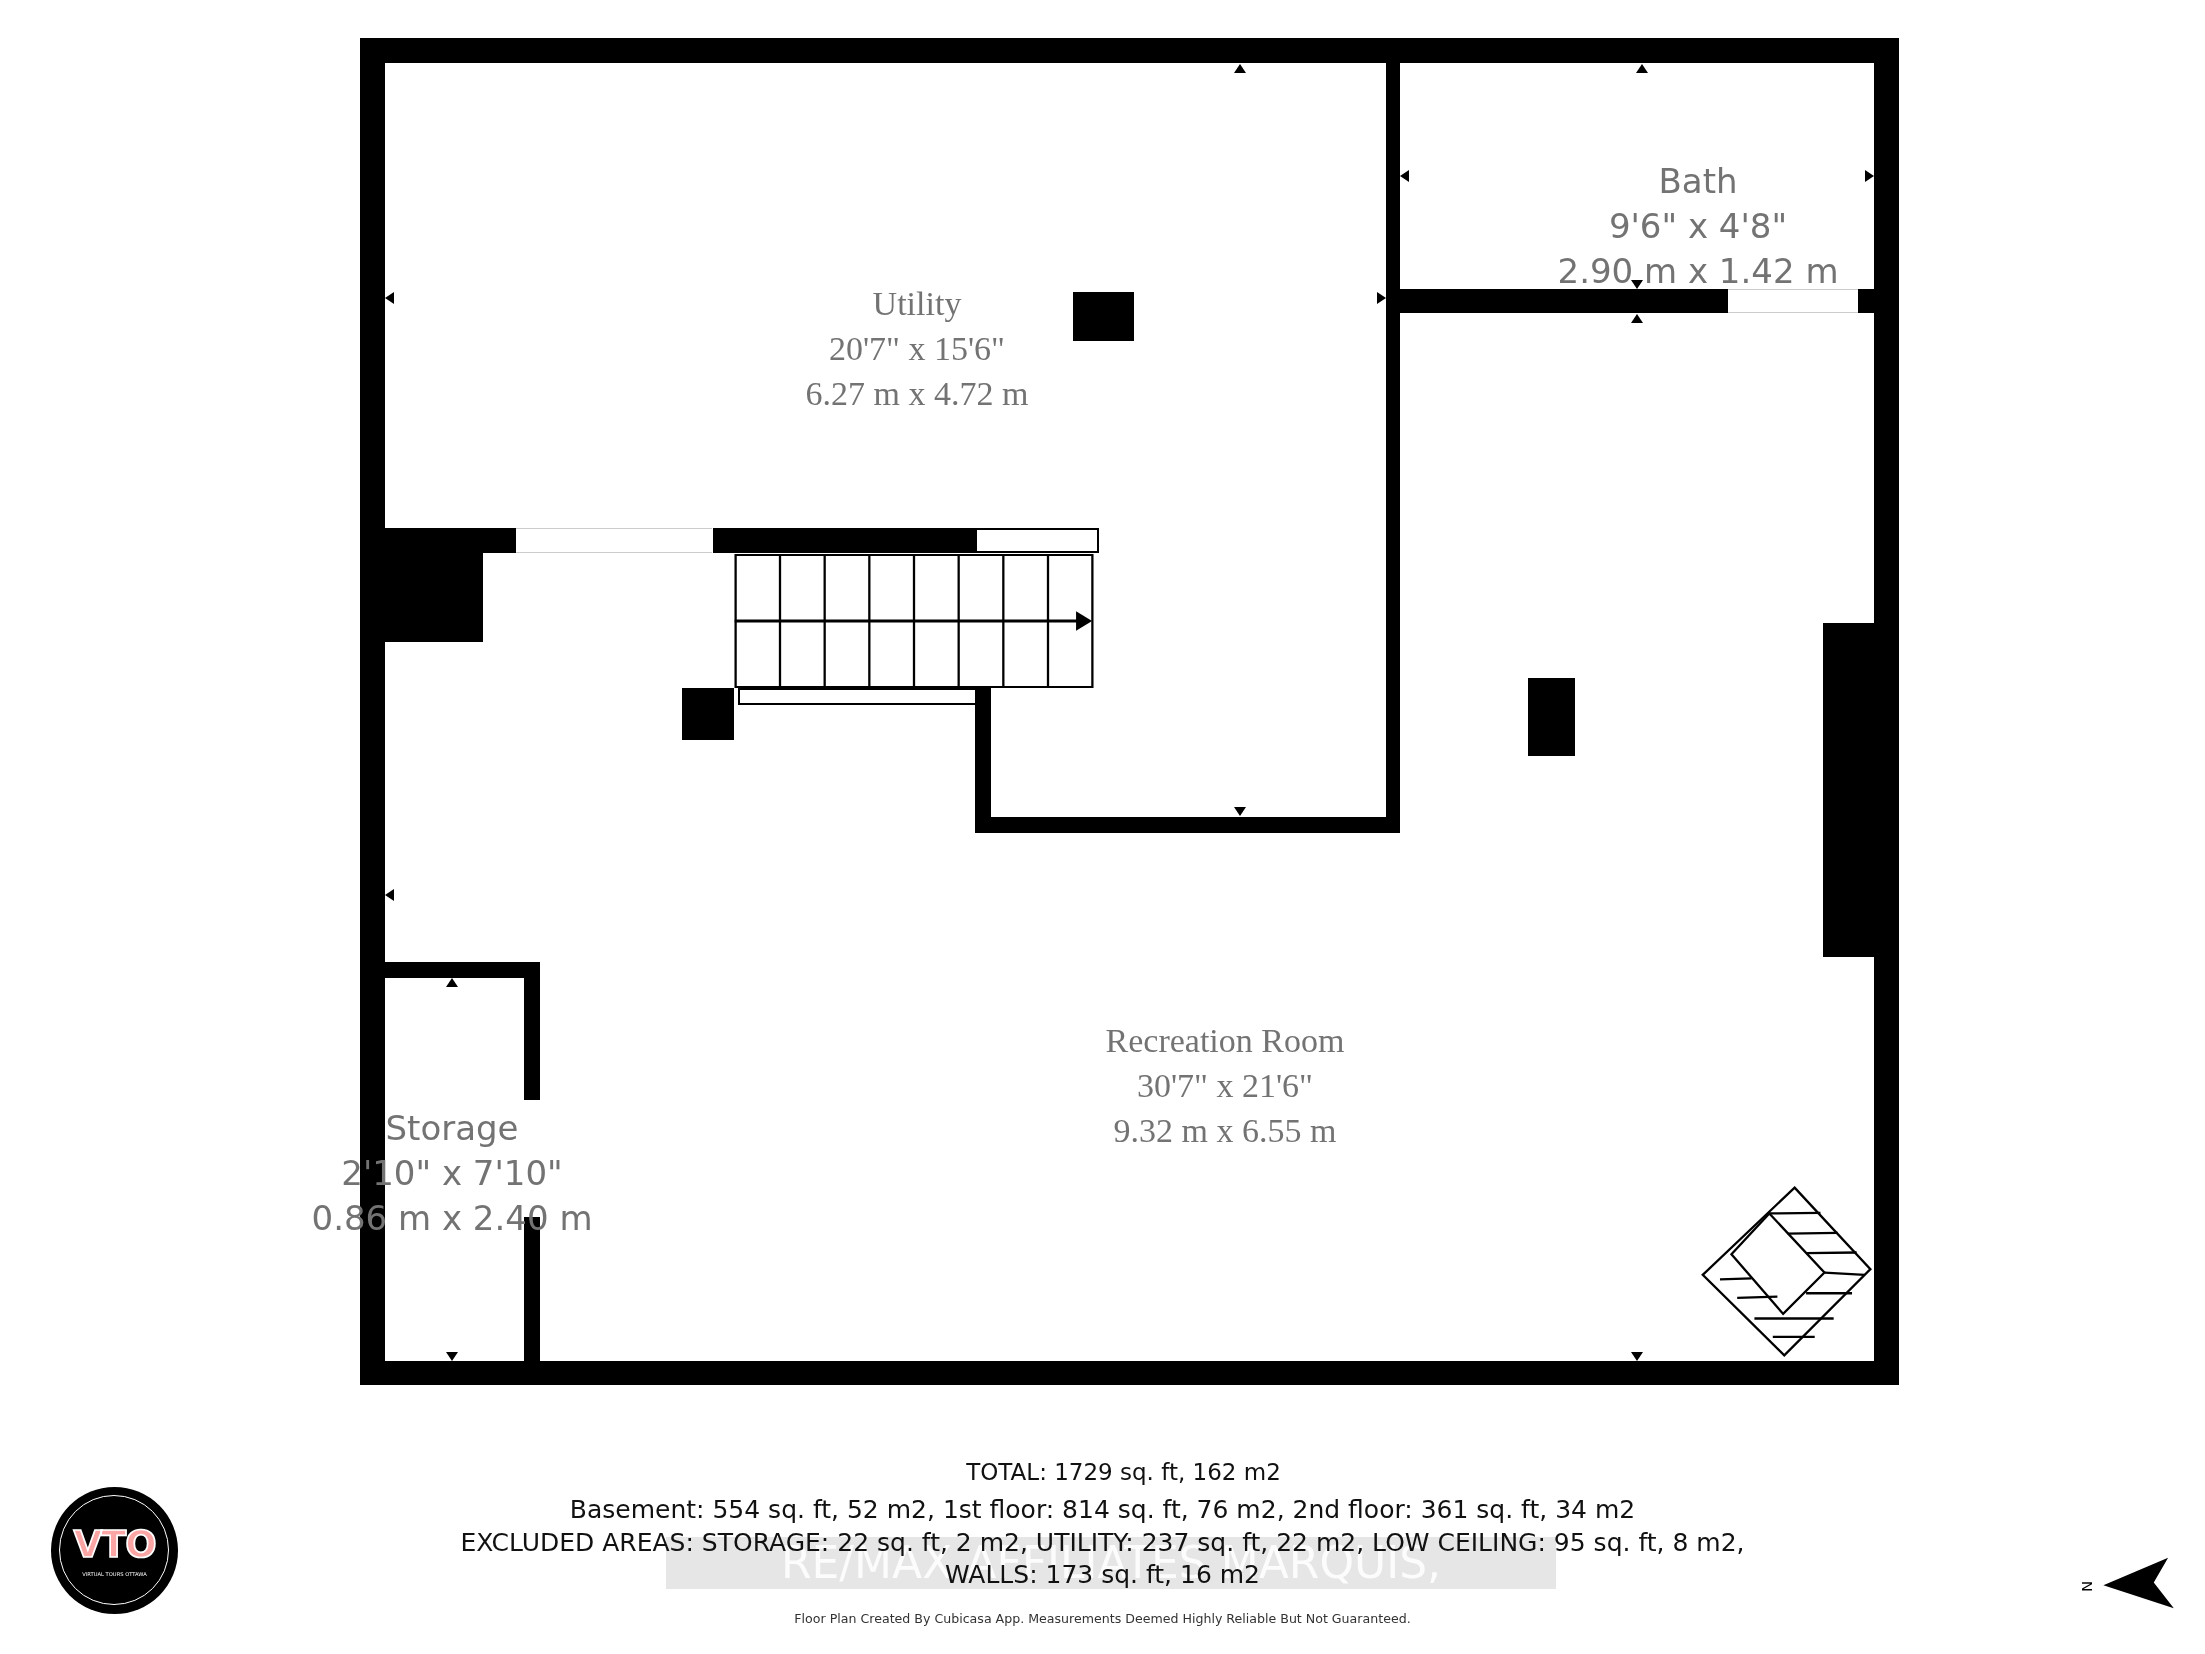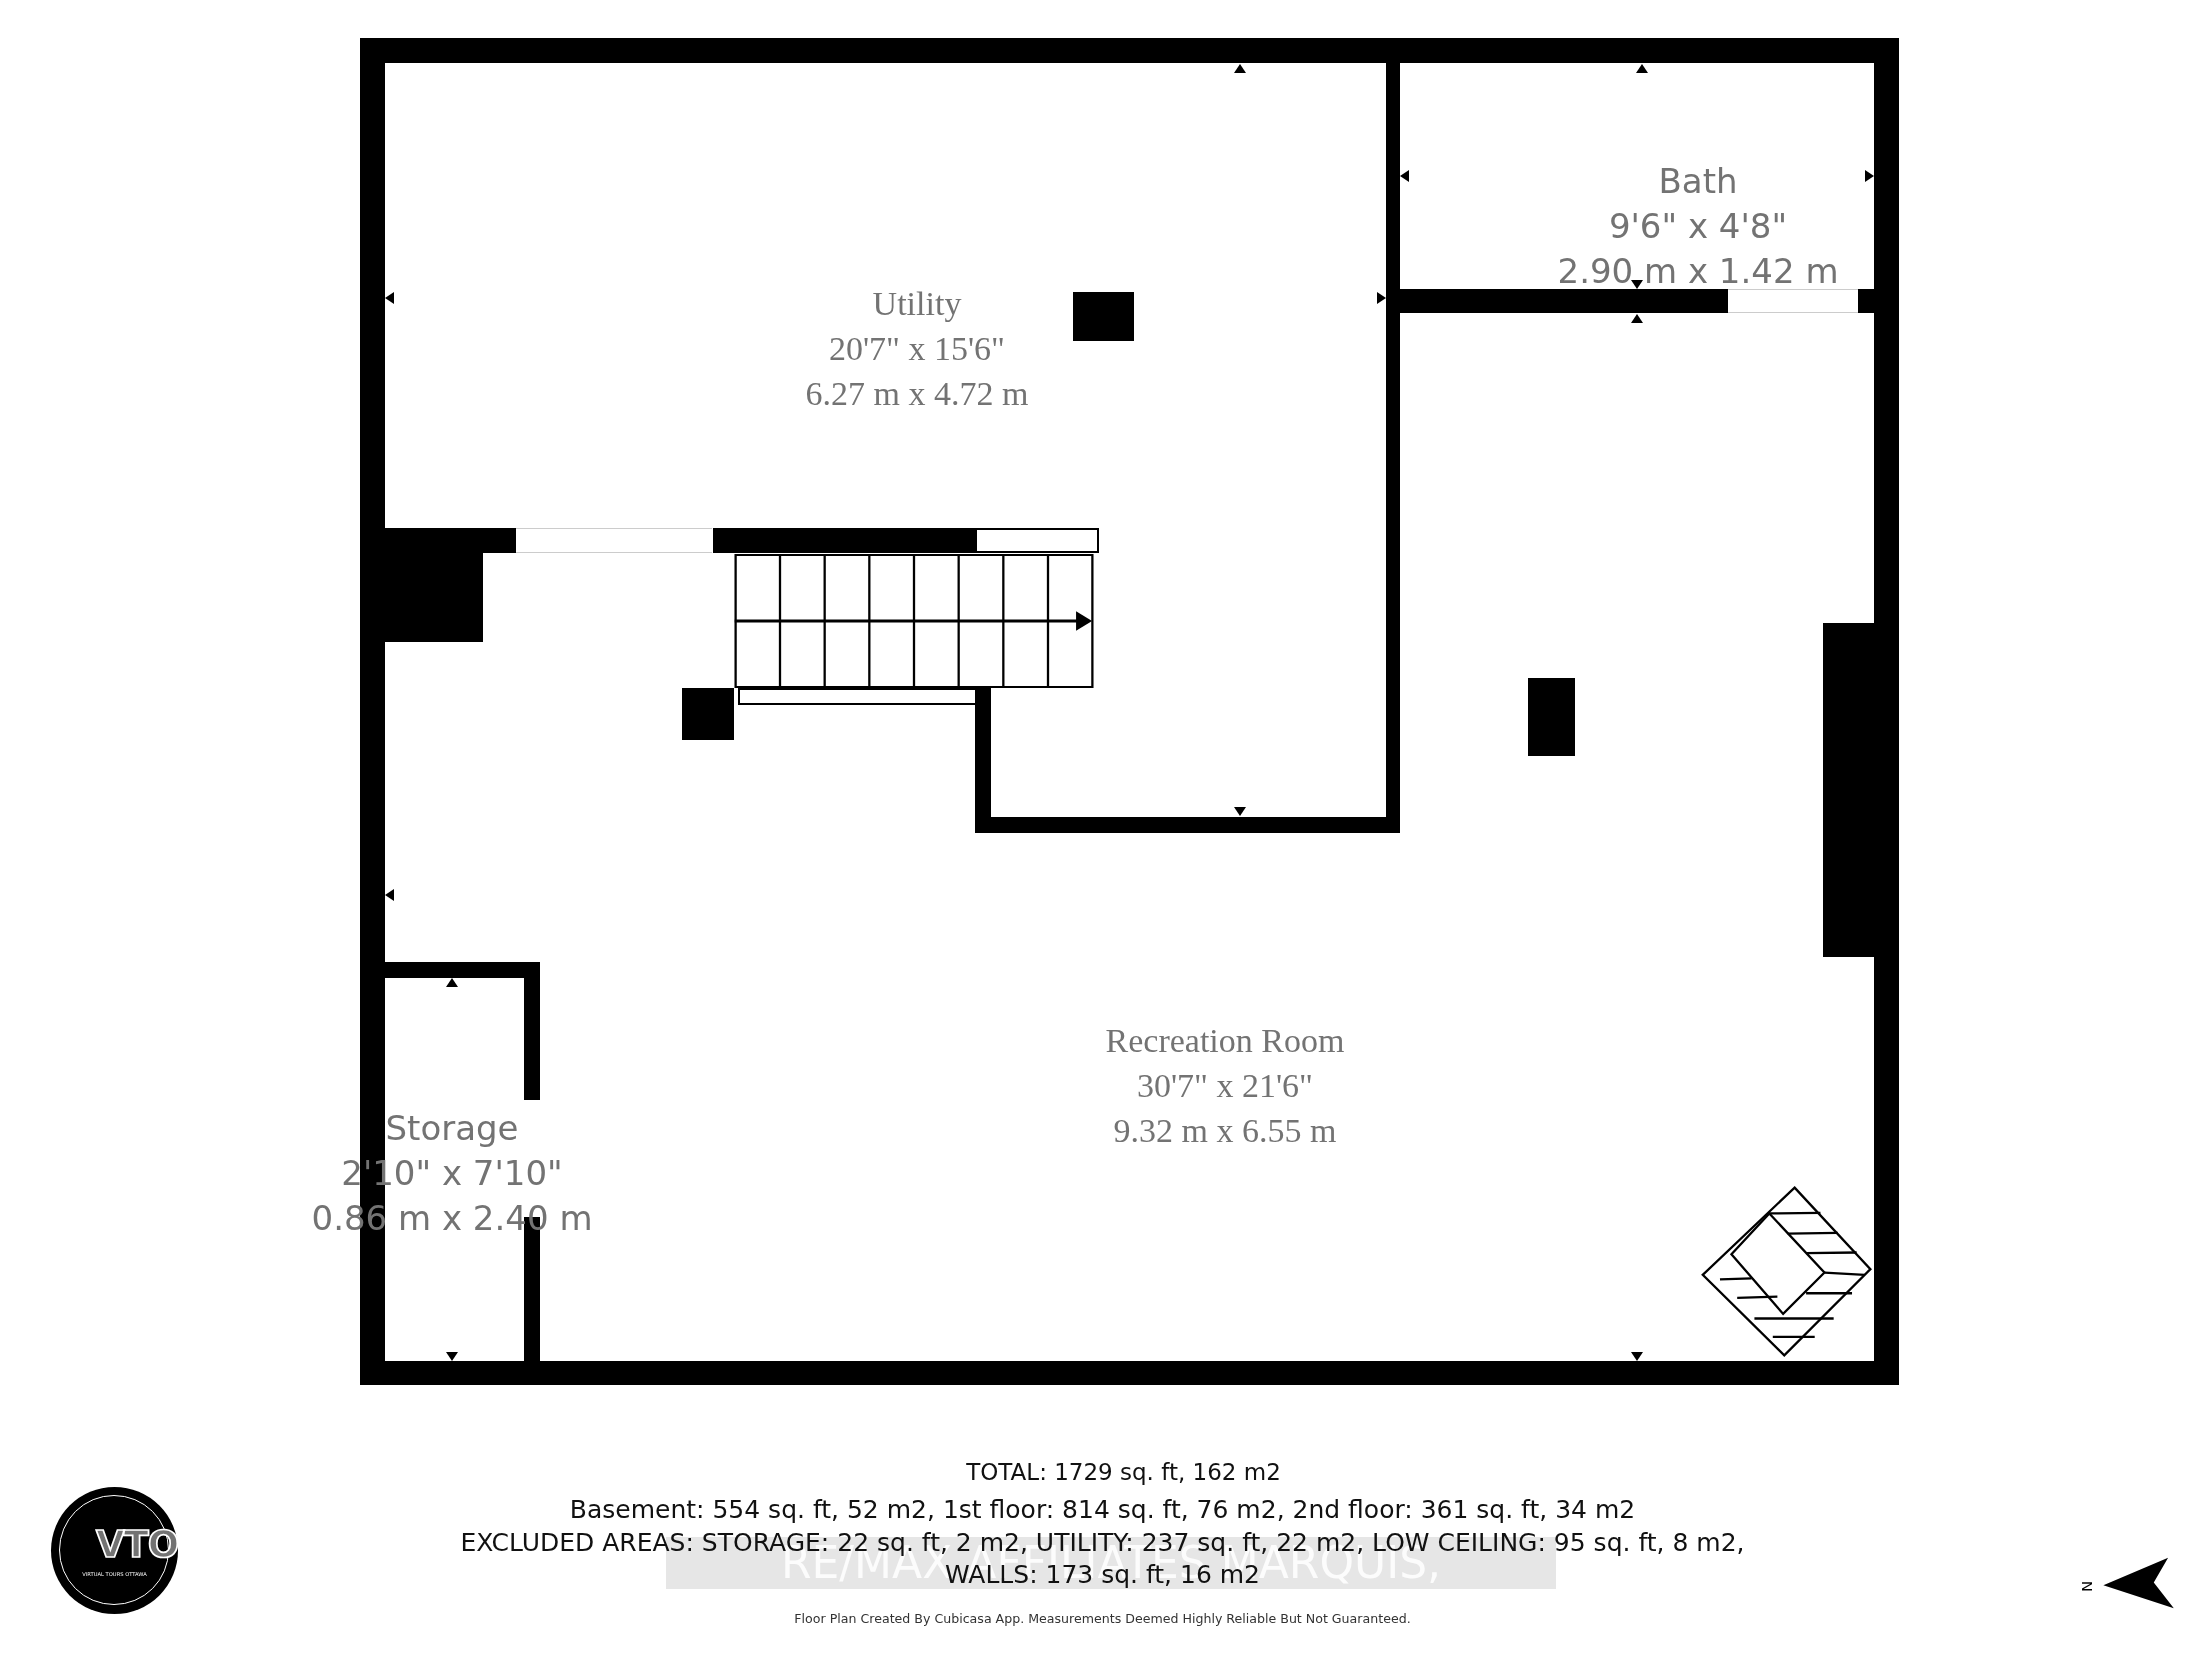--- a/index.html
+++ b/index.html
@@ -18,21 +18,21 @@
   .total { top:1459px; font-size:23px; font-weight:normal;padding-left:21px; }
   .line2 { top:1495px; font-size:25px; }
   .line3 { top:1528px; font-size:25px; }
   .line4 { top:1560px; font-size:25px; }
   .credit { top:1611px; font-size:12.6px; color:#333; }
   .watermark { position:absolute; left:666px; top:1537px; width:890px; height:52px;
                background:rgba(210,210,210,0.55); color:rgba(255,255,255,0.85);
                font-size:44px; line-height:52px; text-align:center; }
   .logo { position:absolute; left:51px; top:1487px; width:127px; height:127px; border-radius:50%; background:#000; }
   .logo-ring { position:absolute; left:8px; top:8px; width:108px; height:108px; border-radius:50%; border:1.7px solid #fff; }
-  .logo-text { position:absolute; left:0; top:36px; width:127px; text-align:right; color:#737373;
+  .logo-text { position:absolute; left:0; top:36px; width:127px; text-align:center; color:#fca5a5;
                font-size:37px; font-weight:bold; -webkit-text-stroke:1.7px #fff; letter-spacing:-1.1px; }
   .logo-sub { position:absolute; left:0; top:84px; width:127px; text-align:center; color:#fff; font-size:5.2px; }
   .north { position:absolute; left:2079px; top:1551px; }
 </style>
 </head>
 <body>
 
 <div>
 
   <div class="w" style="left:360px;top:38px;width:1539px;height:25px;"></div>

